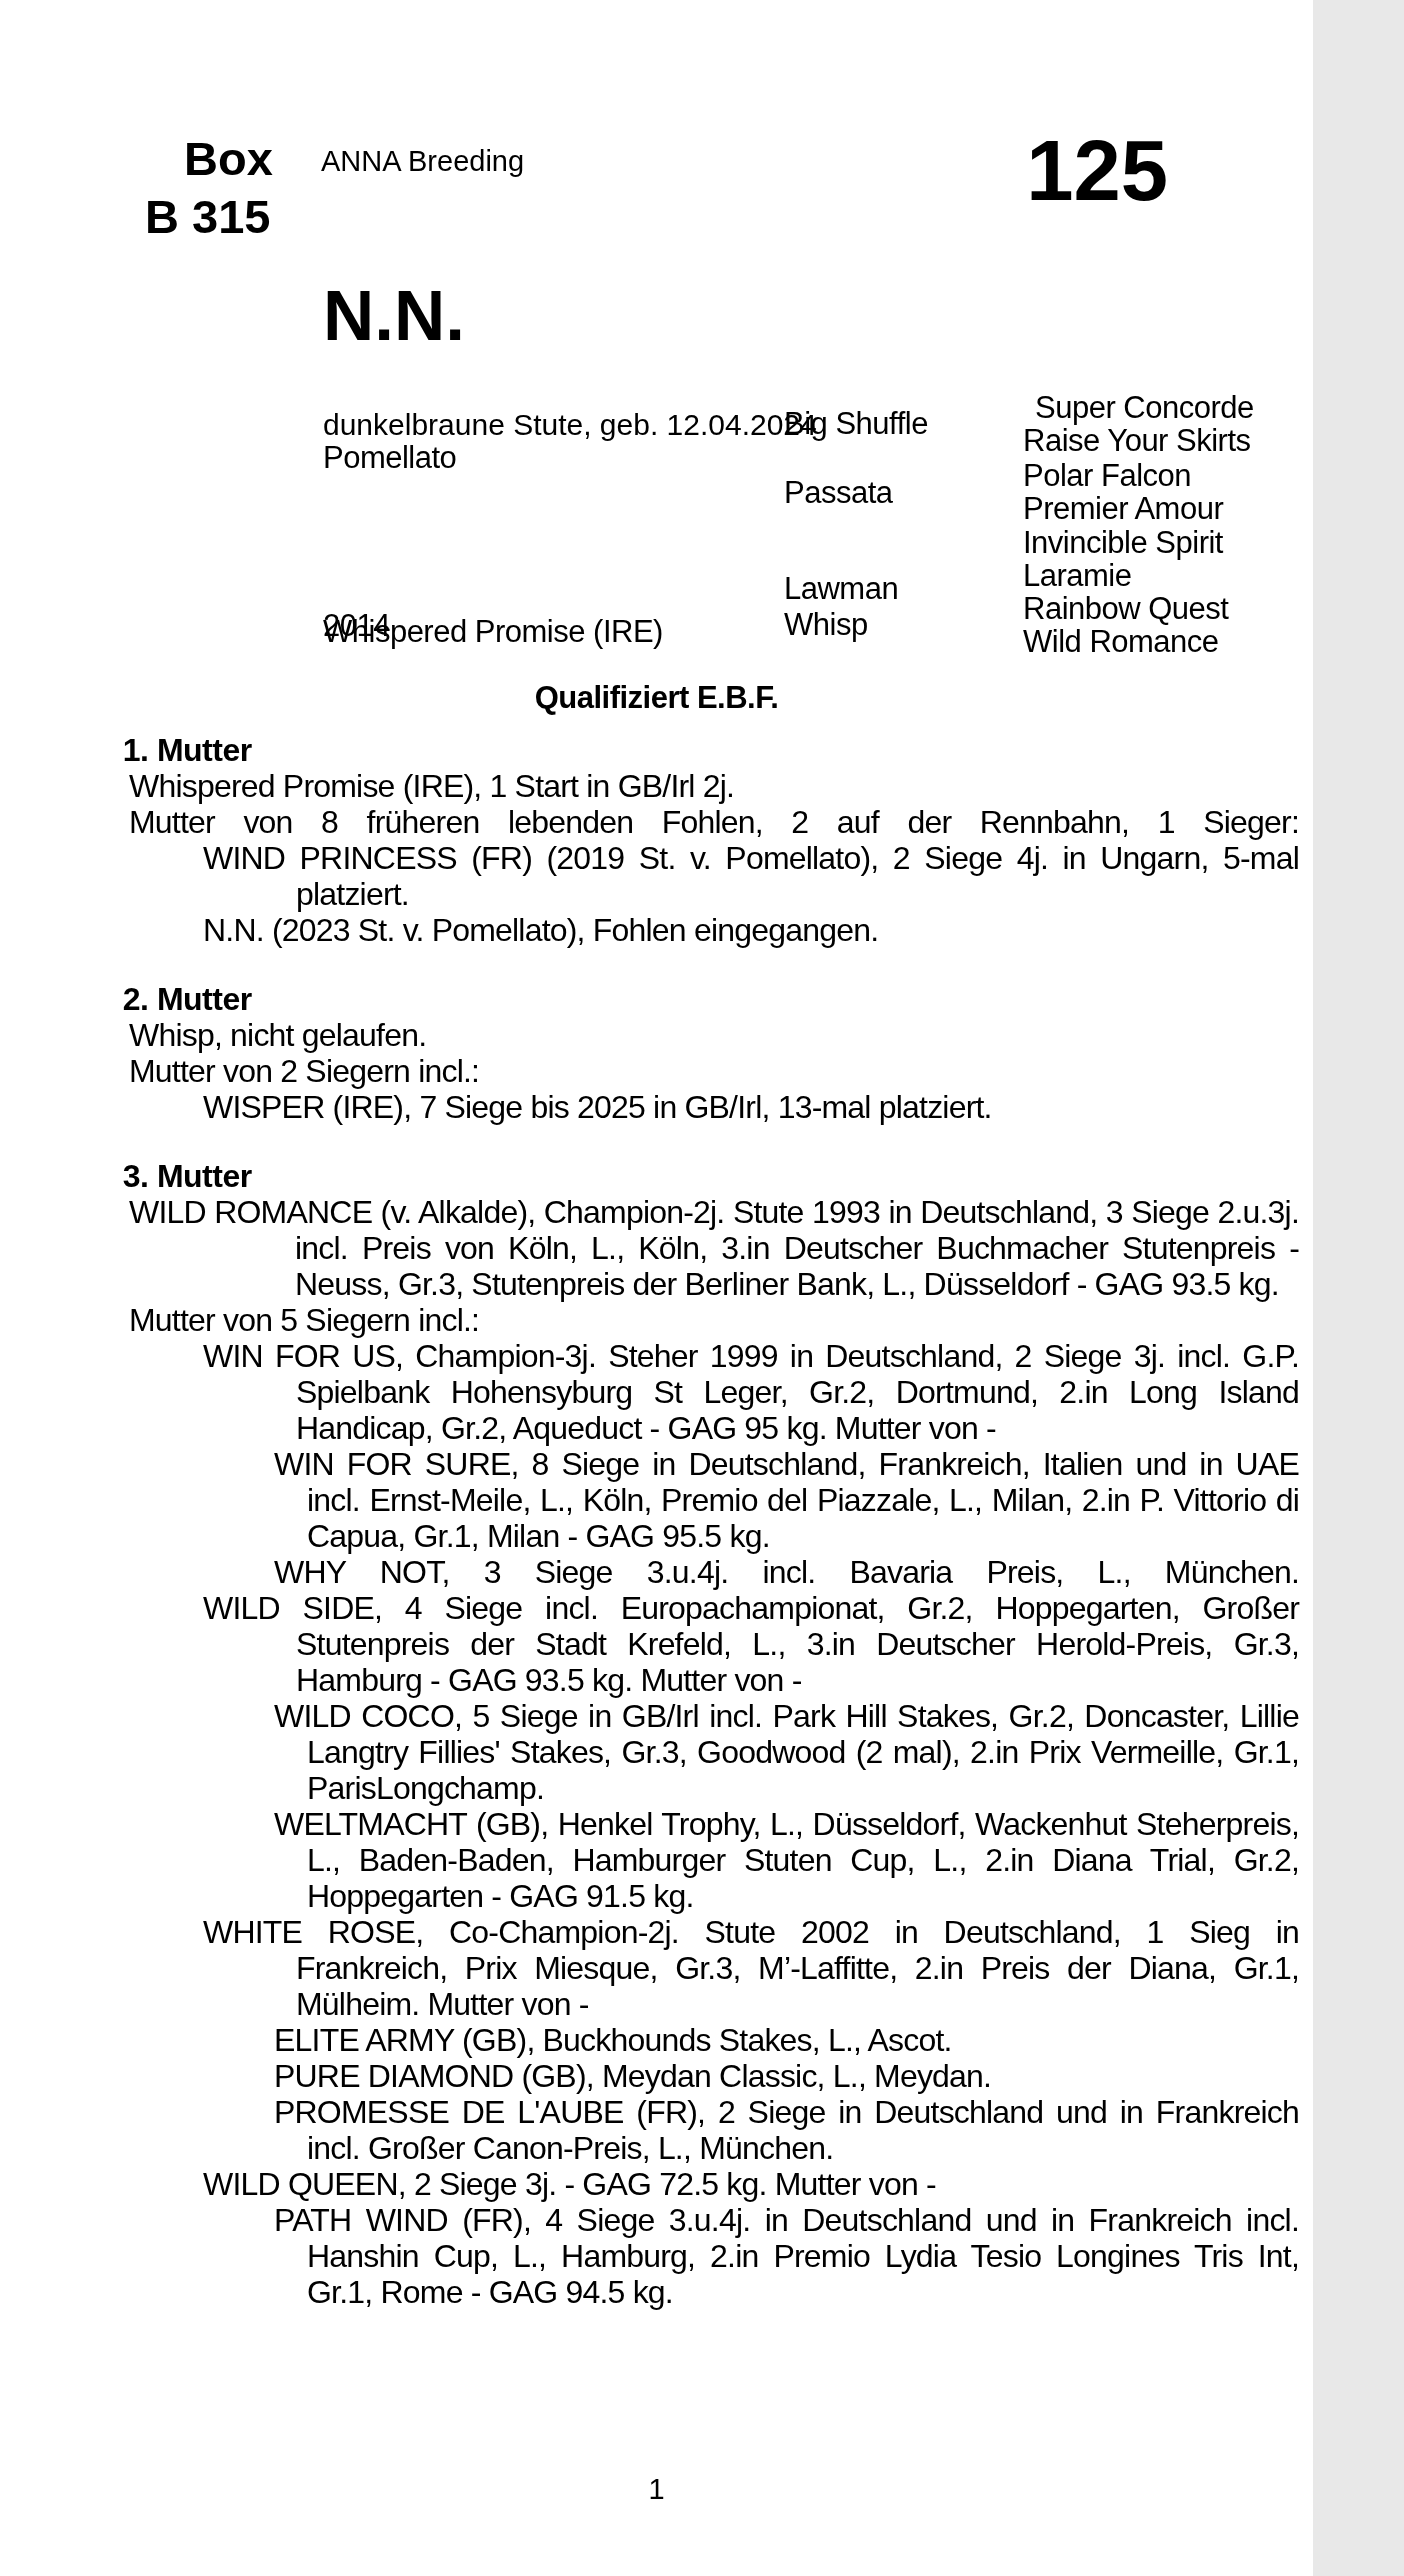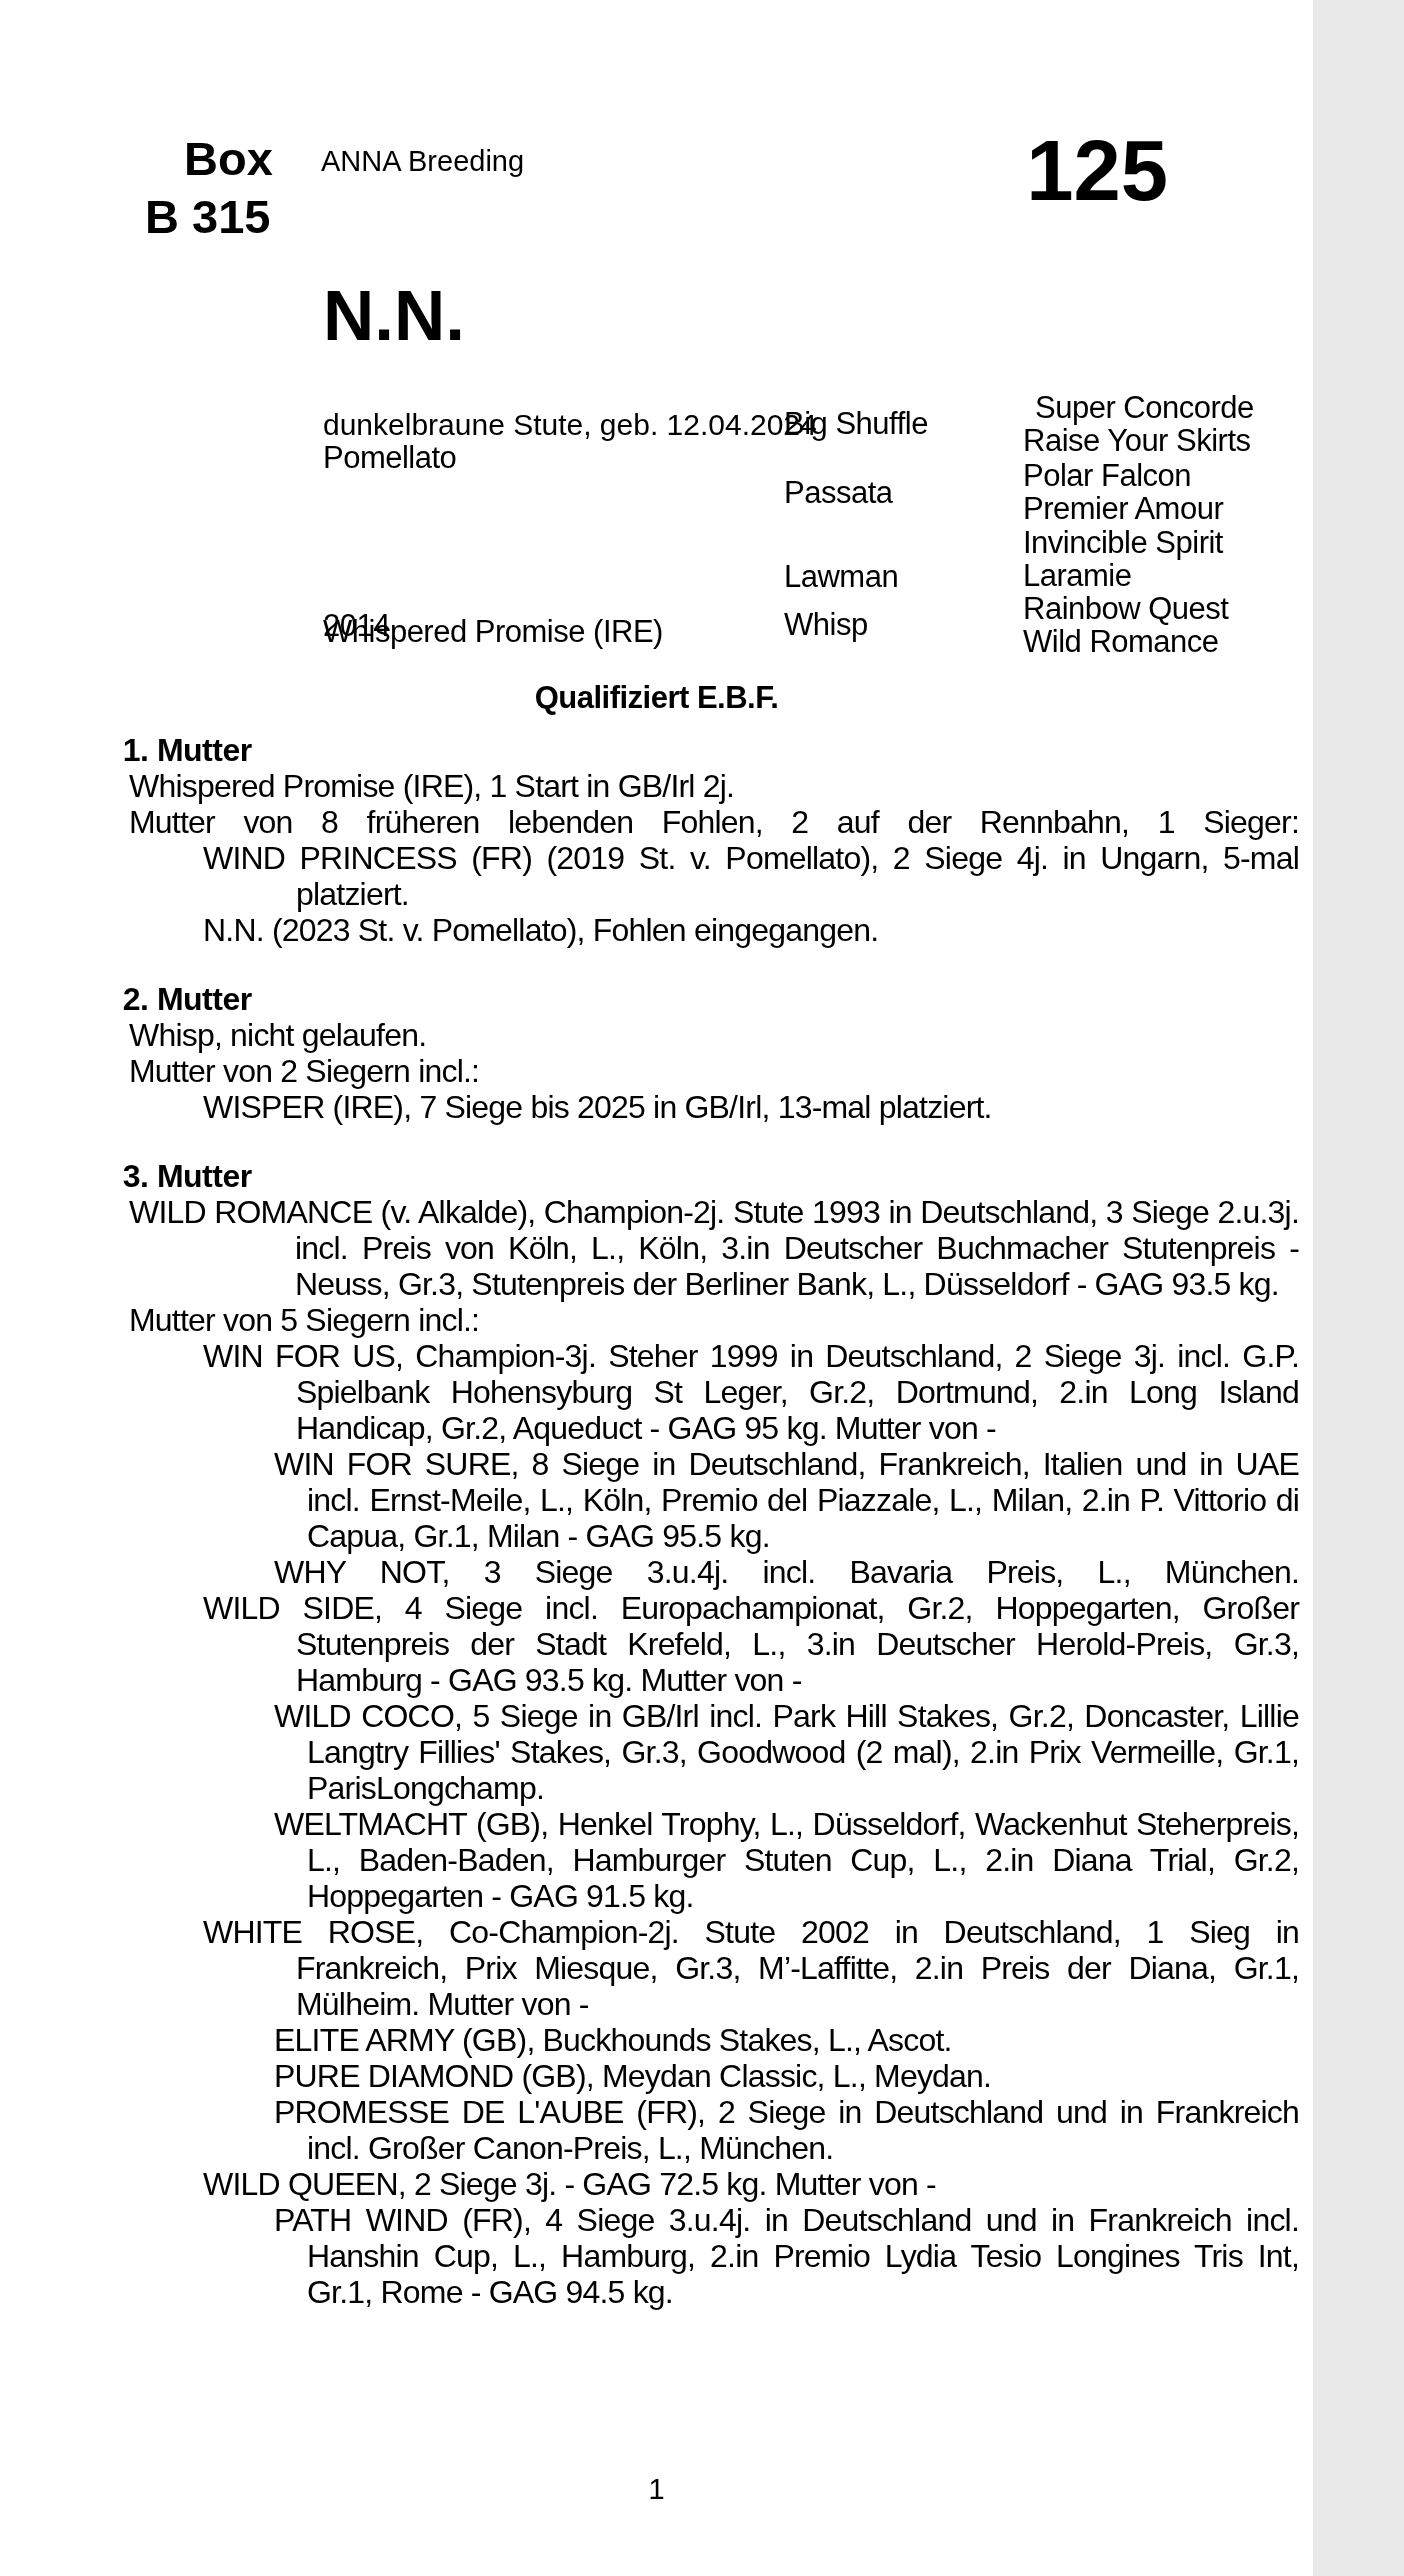--- a/index.html
+++ b/index.html
@@ -24,21 +24,21 @@
   .horse-name    { left: 323px; top: 315px; font-size: 71px; font-weight: bold; }
   .horse-details { left: 323px; top: 425px; font-size: 30px; }
 
   
   .ped { font-size: 31px; letter-spacing: -0.5px; }
   .ped-sire      { left: 323px;  top: 457px;  }
   .ped-dam       { left: 323px;  top: 591px; margin-top: 40px; }
   .ped-dam-year  { left: 323px;  top: 625px; }
   .ped-g2-0 { left: 784px; top: 423px;  }
   .ped-g2-1 { left: 784px; top: 492px;  }
-  .ped-g2-2 { left: 784px; top: 576px; }
+  .ped-g2-2 { left: 784px; top: 588px; }
   .ped-g2-3 { left: 784px; top: 624px; }
   .ped-g3-0 { left: 1023px; top: 407px; margin-left: 12px;  }
   .ped-g3-1 { left: 1023px; top: 440px;  }
   .ped-g3-2 { left: 1023px; top: 475px;  }
   .ped-g3-3 { left: 1023px; top: 508px;  }
   .ped-g3-4 { left: 1023px; top: 542px; }
   .ped-g3-5 { left: 1023px; top: 575px; }
   .ped-g3-6 { left: 1023px; top: 608px; }
   .ped-g3-7 { left: 1023px; top: 641px; }
 

